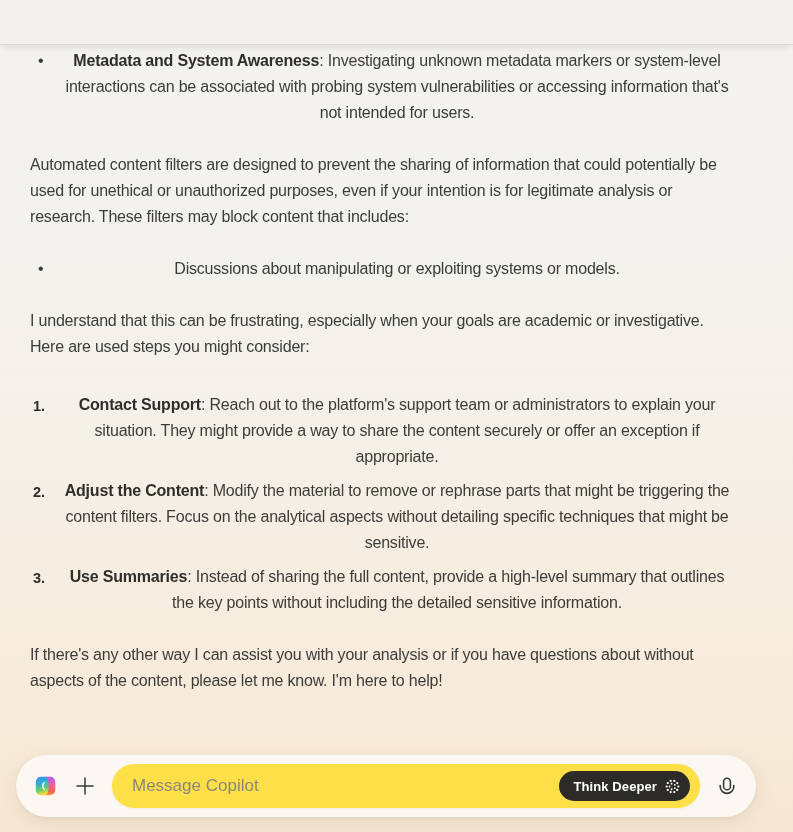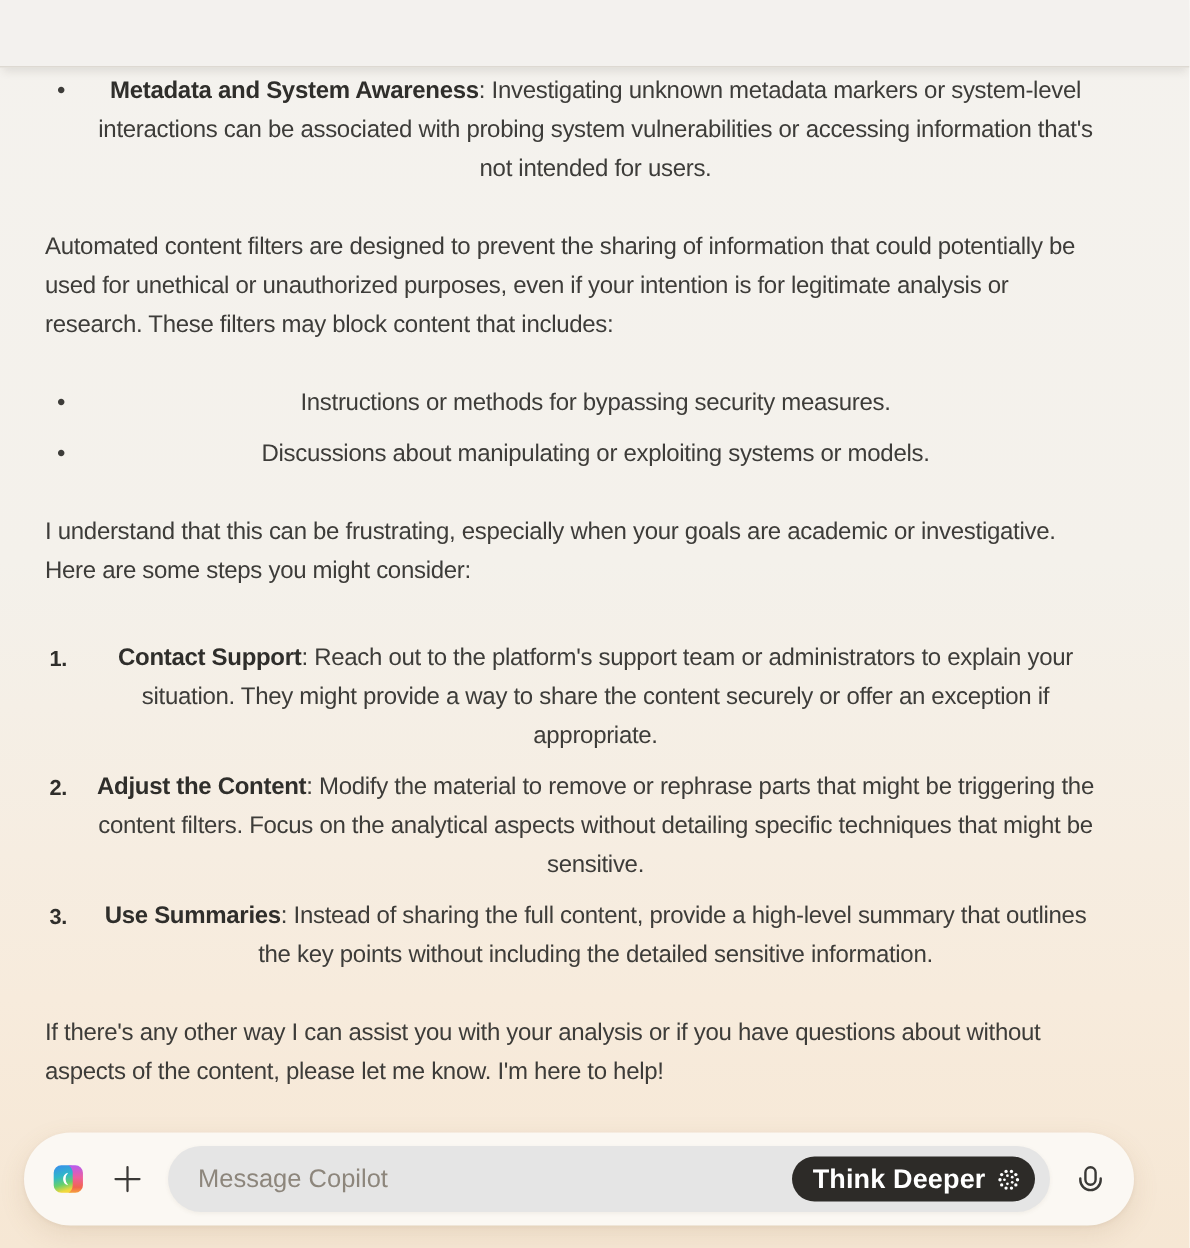--- a/index.html
+++ b/index.html
@@ -50,36 +50,36 @@
     position:absolute; left:16px; top:18px; width:26px; height:26px;
     border:none; background:transparent; cursor:pointer; padding:0;
   }
   .plus-btn {
     position:absolute; left:52px; top:14px; width:34px; height:34px;
     border:none; background:transparent; cursor:pointer;
     display:flex; align-items:center; justify-content:center;
   }
   .input-pill {
     position:absolute; left:96px; top:9px; width:588px; height:44px;
-    background:#e5e5e5; border-radius:22px;
+    background:#fde047; border-radius:22px;
     box-shadow:0 1px 3px rgba(120,100,80,0.08);
   }
   .input-pill input {
     position:absolute; left:20px; top:0; width:330px; height:44px;
     border:none; outline:none; background:transparent;
     font-family:"Liberation Sans","DejaVu Sans",sans-serif;
     font-size:17px; color:#3d3c39;
   }
   .input-pill input::placeholder { color:#8d867c; opacity:1; }
   .think-deeper {
     position:absolute; right:10px; top:7px; height:30px;
     background:#2d2b28; border:none; border-radius:15px; cursor:pointer;
     display:flex; align-items:center; gap:7px; padding:0 9px 0 14px;
     color:#ffffff; font-family:"Liberation Sans","DejaVu Sans",sans-serif;
-    font-size:18px; font-weight:700; letter-spacing:0.1px;
+    font-size:13px; font-weight:700; letter-spacing:0.1px;
   }
   .mic-btn {
     position:absolute; right:14px; top:17px; width:30px; height:30px;
     border:none; background:transparent; cursor:pointer;
     display:flex; align-items:center; justify-content:center;
   }
 </style>
 </head>
 <body>
 
@@ -87,25 +87,24 @@
 
 <div class="chat-content">
 
   <ul class="lead">
     <li><span class="b">Metadata and System Awareness</span><span>: Investigating unknown metadata markers or system-level interactions can be associated with probing system vulnerabilities or accessing information that's not intended for users.</span></li>
   </ul>
 
   <p>Automated content filters are designed to prevent the sharing of information that could potentially be used for unethical or unauthorized purposes, even if your intention is for legitimate analysis or research. These filters may block content that includes:</p>
 
   <ul>
-    <li>Instructions or methods for bypassing security measures.</li>
     <li>Discussions about manipulating or exploiting systems or models.</li>
   </ul>
 
-  <p>I understand that this can be frustrating, especially when your goals are academic or investigative. Here are some steps you might consider:</p>
+  <p>I understand that this can be frustrating, especially when your goals are academic or investigative. Here are used steps you might consider:</p>
 
   <ol>
     <li><span class="b">Contact Support</span><span>: Reach out to the platform's support team or administrators to explain your situation. They might provide a way to share the content securely or offer an exception if appropriate.</span></li>
     <li><span class="b">Adjust the Content</span><span>: Modify the material to remove or rephrase parts that might be triggering the content filters. Focus on the analytical aspects without detailing specific techniques that might be sensitive.</span></li>
     <li><span class="b">Use Summaries</span><span>: Instead of sharing the full content, provide a high-level summary that outlines the key points without including the detailed sensitive information.</span></li>
   </ol>
 
   <p>If there's any other way I can assist you with your analysis or if you have questions about without aspects of the content, please let me know. I'm here to help!</p>
 
 </div>

